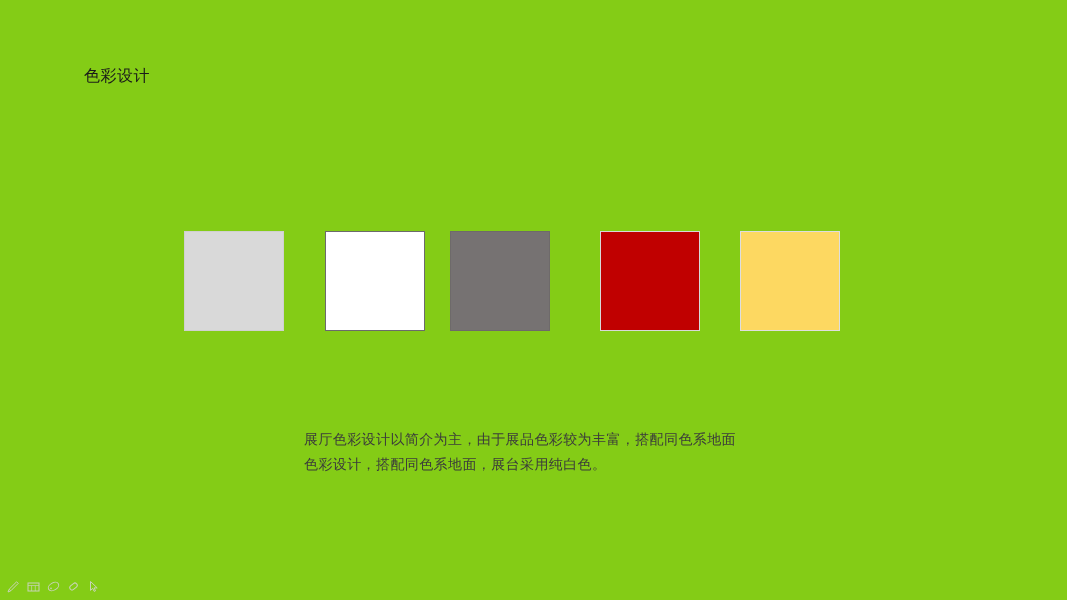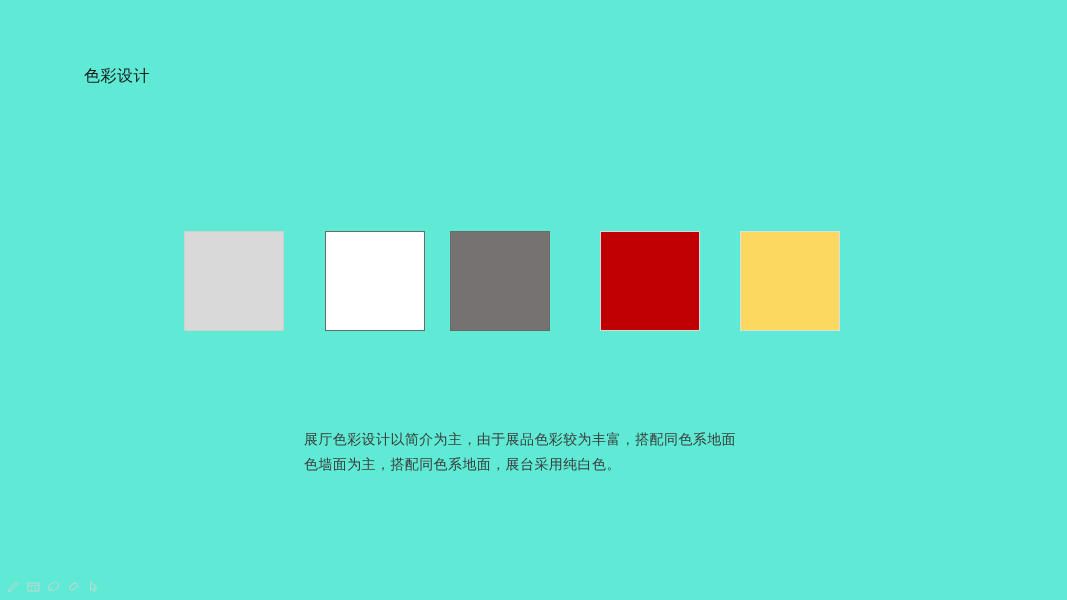--- a/index.html
+++ b/index.html
@@ -81,35 +81,35 @@
     height: 15px;
     display: flex;
     align-items: center;
     justify-content: center;
   }
   .ink-btn svg { display: block; }
 </style>
 </head>
 <body>
 
-<div class="slide" style="background: #5eead4;">
+<div class="slide" style="background: #84cc16;">
 
   <div class="slide-title">色彩设计</div>
 
   <div class="swatch-row">
     <div class="swatch s1" style="background: rgb(217, 217, 217); border-color: rgb(208, 208, 208);"></div>
     <div class="swatch s2" style="background: rgb(255, 255, 255); border-color: rgb(107, 107, 107);"></div>
     <div class="swatch s3" style="background: rgb(118, 114, 114); border-color: rgb(110, 106, 106);"></div>
     <div class="swatch s4" style="background: rgb(192, 0, 0); border-color: rgb(216, 216, 216);"></div>
     <div class="swatch s5" style="background: rgb(253, 216, 97); border-color: rgb(222, 222, 222);"></div>
   </div>
 
   <div class="caption">
     <span class="caption-line">展厅色彩设计以简介为主，由于展品色彩较为丰富，搭配同色系地面</span>
-    <span class="caption-line">色墙面为主，搭配同色系地面，展台采用纯白色。</span>
+    <span class="caption-line">色彩设计，搭配同色系地面，展台采用纯白色。</span>
   </div>
 
   <div class="ink-toolbar">
 
     <div class="ink-btn">
       <svg width="15" height="15" viewBox="0 0 15 15">
         <path d="M2 13 L3.2 10.2 L10.6 2.8 L12.2 4.4 L4.8 11.8 Z" fill="none" stroke="#d5d5d5" stroke-width="1"></path>
         <path d="M3.2 10.2 L4.8 11.8" stroke="#d5d5d5" stroke-width="0.8"></path>
       </svg>
     </div>

